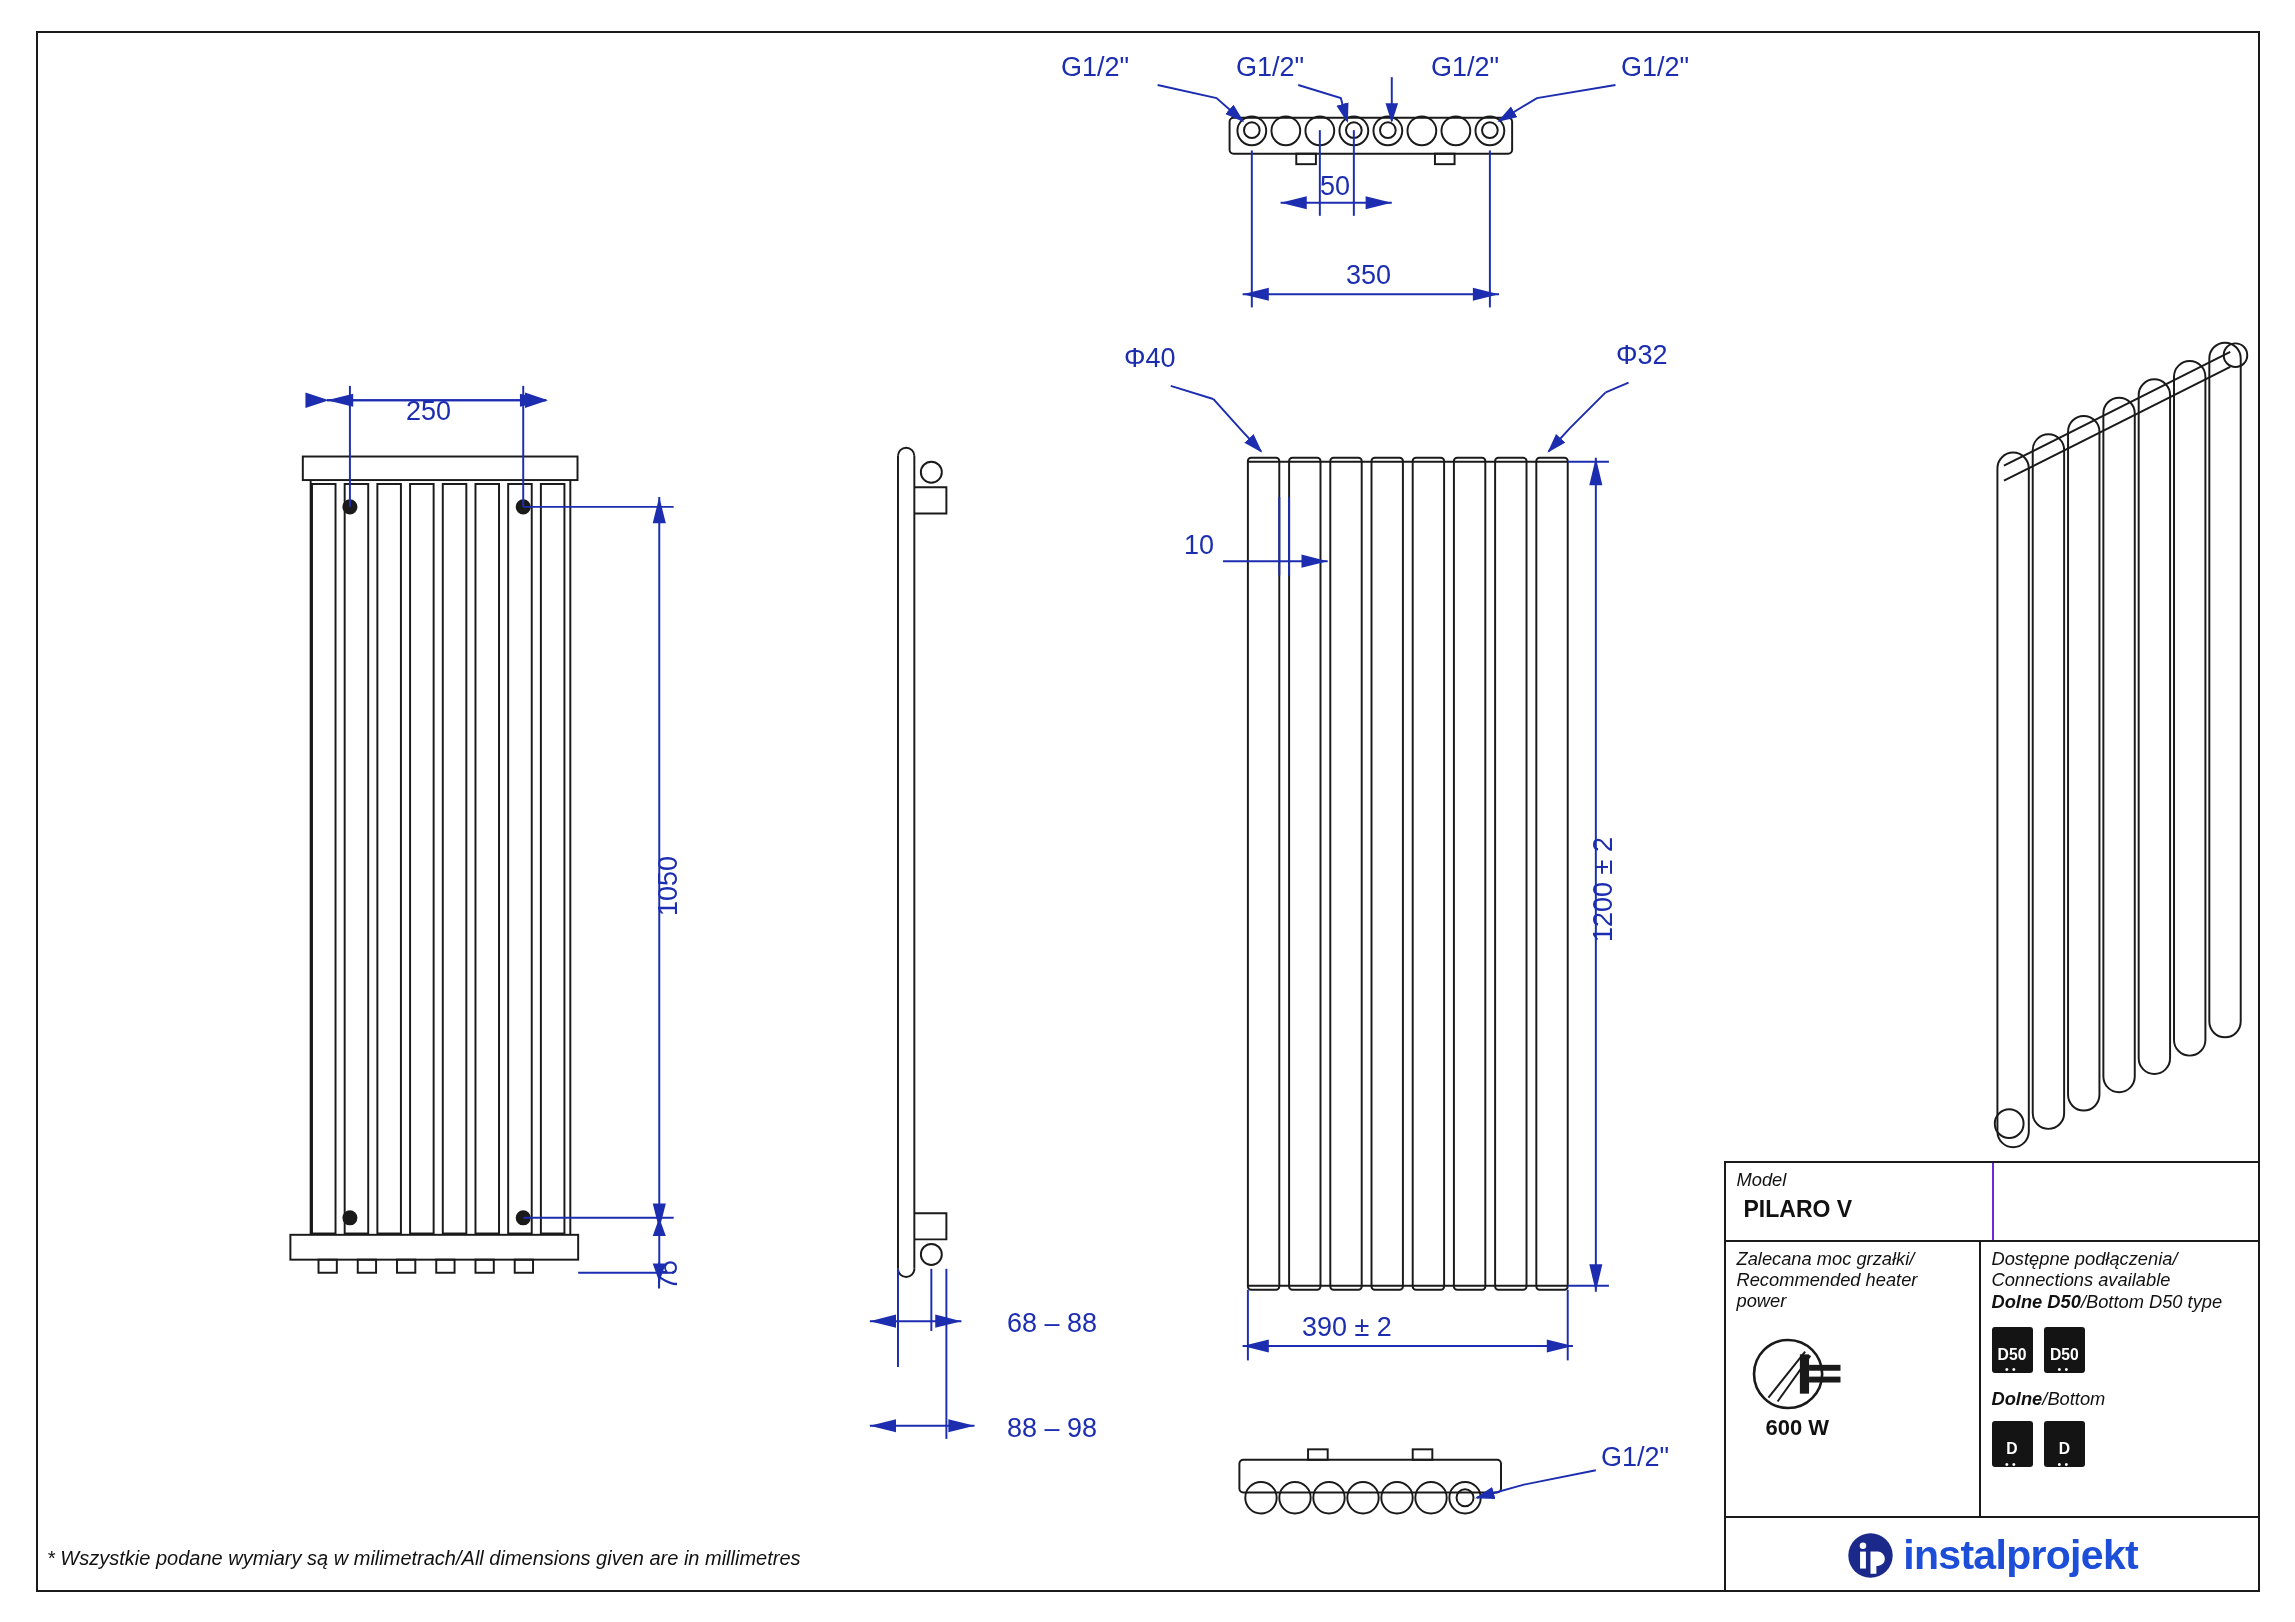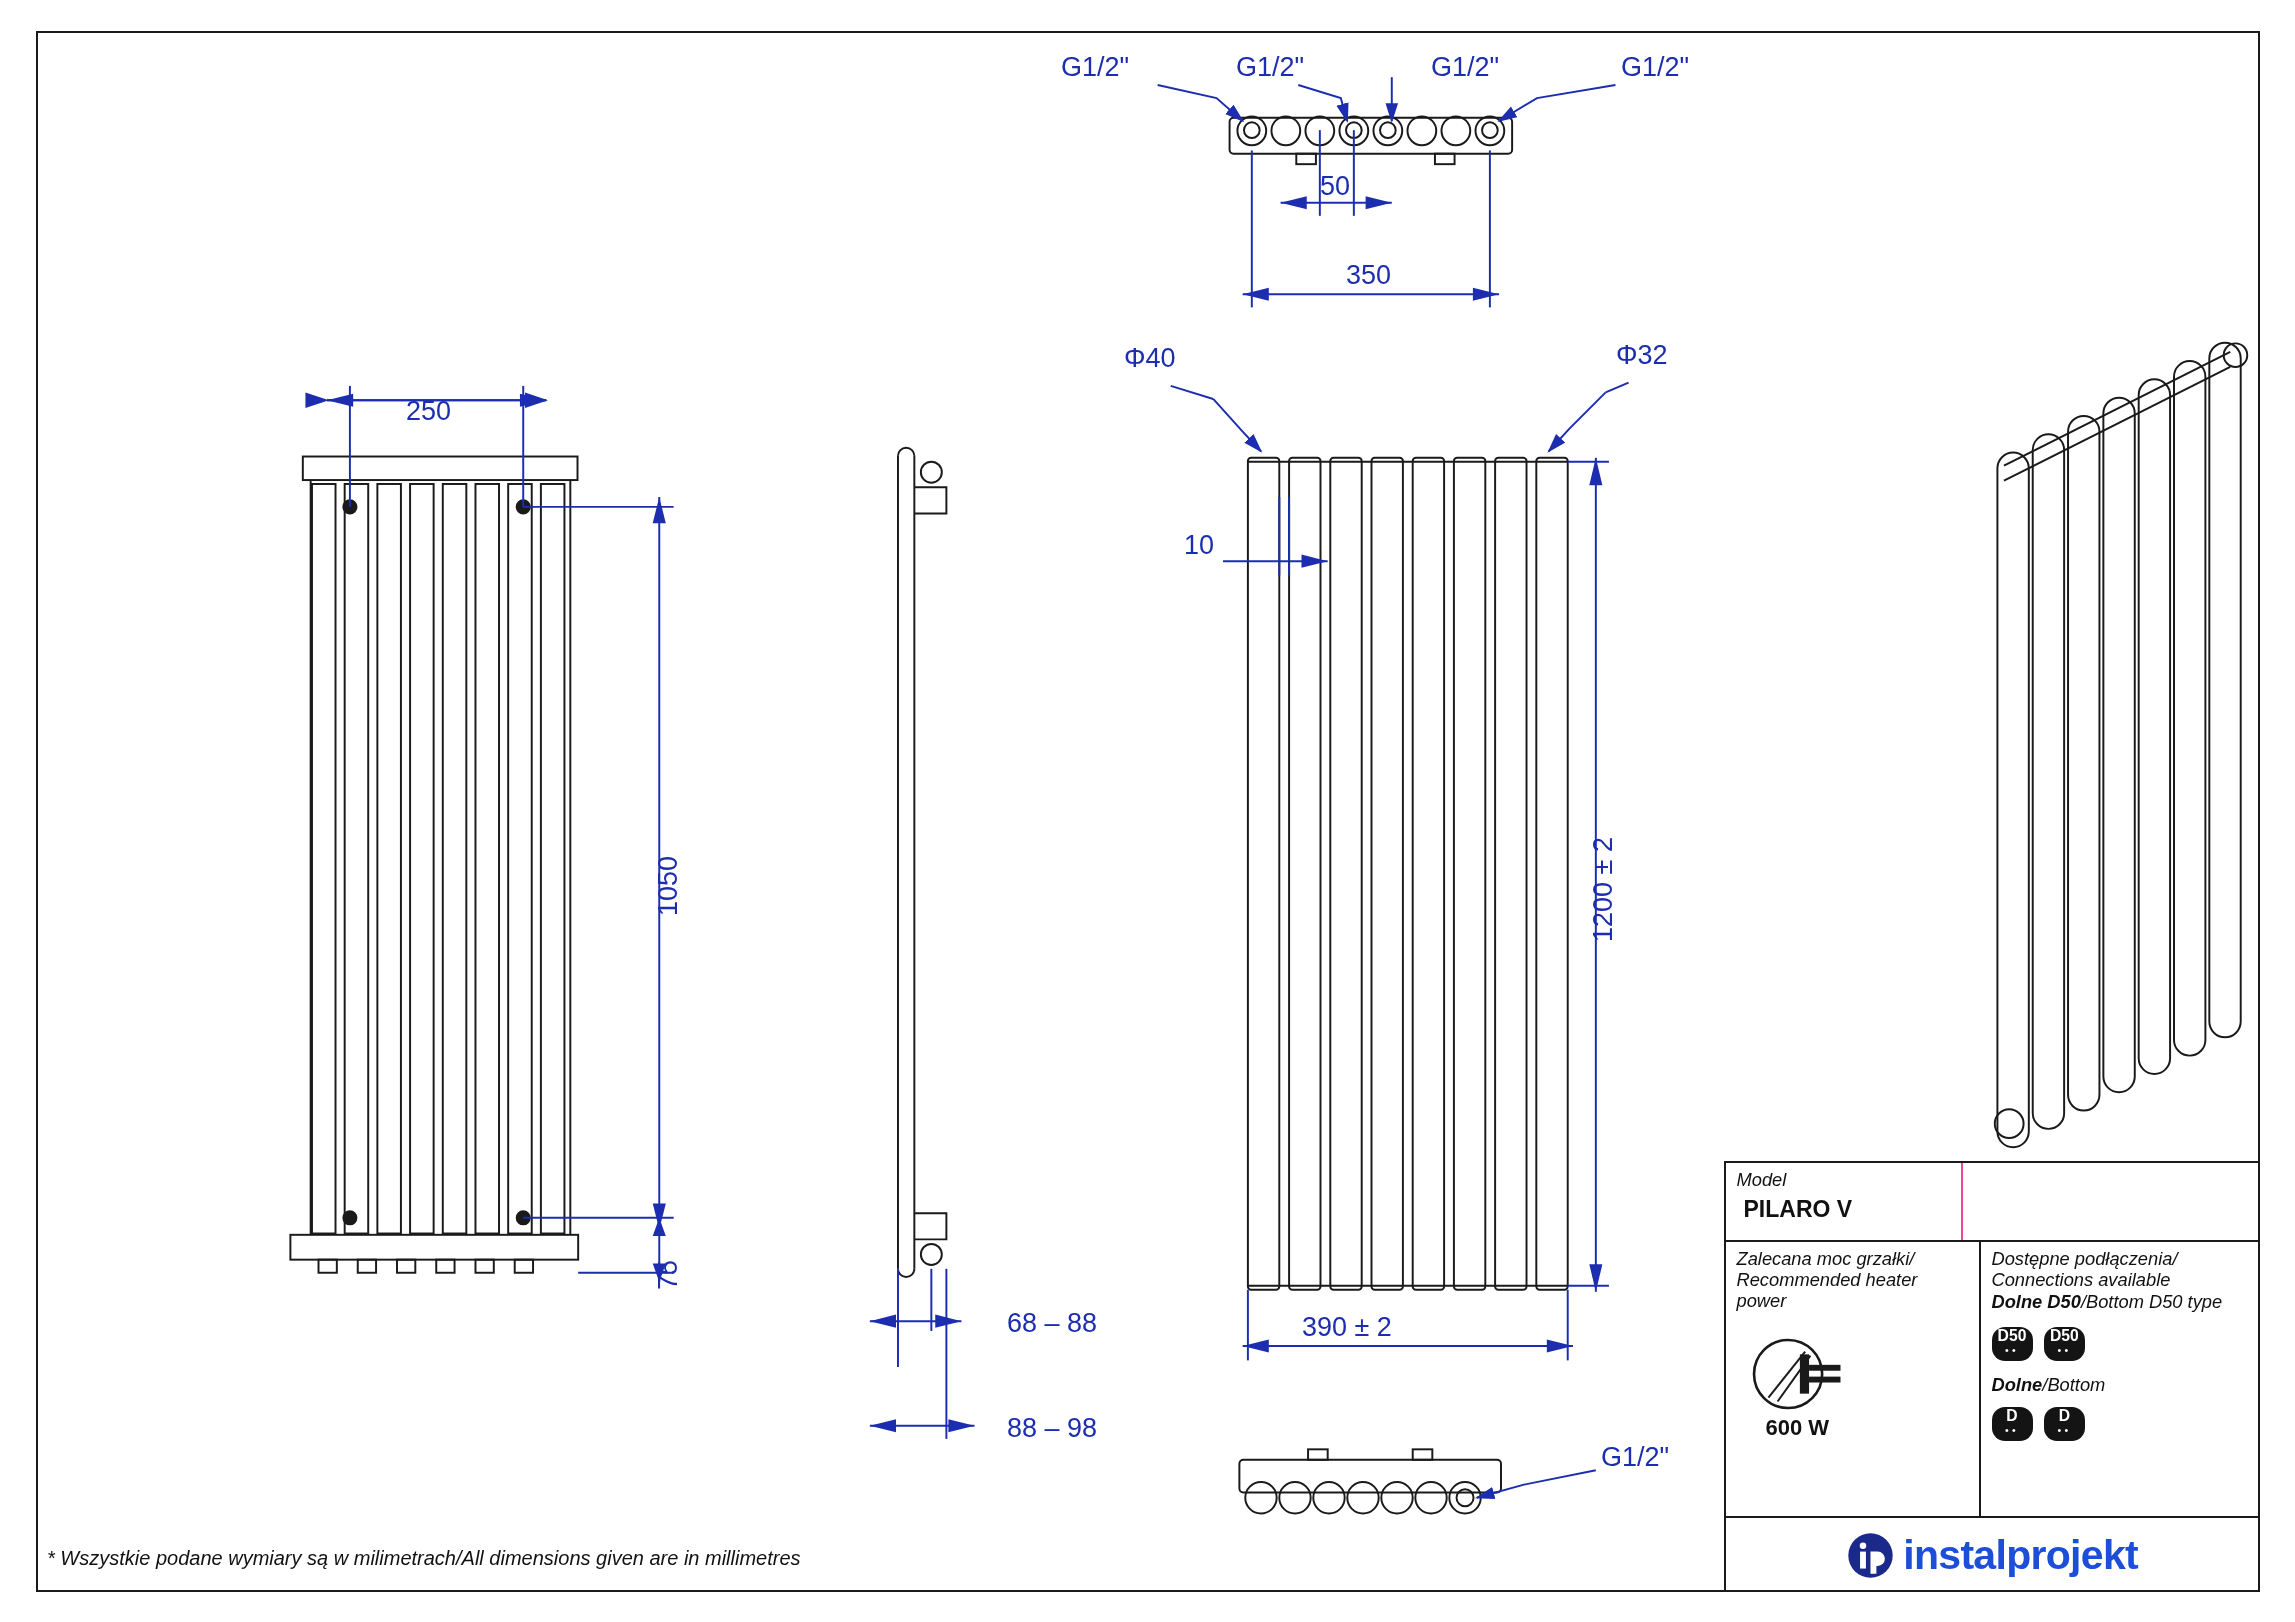--- a/index.html
+++ b/index.html
@@ -99,29 +99,29 @@
   }
   .logo-text {
     font-size: 41px;
     font-weight: bold;
     color: #1d4ed8;
     letter-spacing: -0.7px;
   }
   .badge {
     display: inline-block;
     width: 41px;
-    height: 34px;
+    height: 46px;
     background: #141414;
-    border-radius: 13px;
+    border-radius: 3px;
     color: #ffffff;
     font-size: 15.7px;
     font-weight: bold;
     text-align: center;
     line-height: 1;
-    padding-top: 1px;
+    padding-top: 20px;
     box-sizing: border-box;
     margin-right: 8.5px;
     position: relative;
   }
   .badge small {
     display: block;
     font-size: 10.5px;
     font-weight: normal;
     margin-top: 2px;
     letter-spacing: 3.3px;
@@ -371,21 +371,21 @@
 
   <div class="dim-text" style="left:1061px; top:52px;">G1/2"</div>
   <div class="dim-text" style="left:1236px; top:52px;">G1/2"</div>
   <div class="dim-text" style="left:1431px; top:52px;">G1/2"</div>
   <div class="dim-text" style="left:1621px; top:52px;">G1/2"</div>
   <div class="dim-text" style="left:1601px; top:1442px;">G1/2"</div>
 
   <div class="tb">
 
     <div class="tb-row" style="top:0; height:79px; border-bottom:2px solid #1a1a1a;">
-      <div class="tb-cellL" style="left:0; width:237px; border-right:2px solid #ec4899;">
+      <div class="tb-cellL" style="left:0; width:268px; border-right:2px solid #6d28d9;">
         <div class="tb-label">Model</div>
         <div class="tb-value">PILARO V</div>
       </div>
     </div>
 
     <div class="tb-row" style="top:79px; height:275px;">
       <div class="tb-cellL" style="left:0; width:255px; border-right:2px solid #1a1a1a;">
         <div class="tb-label">Zalecana moc grzałki/</div>
         <div class="tb-label">Recommended heater power</div>
         <div style="position:relative; margin-top:17px; height:98px;">

